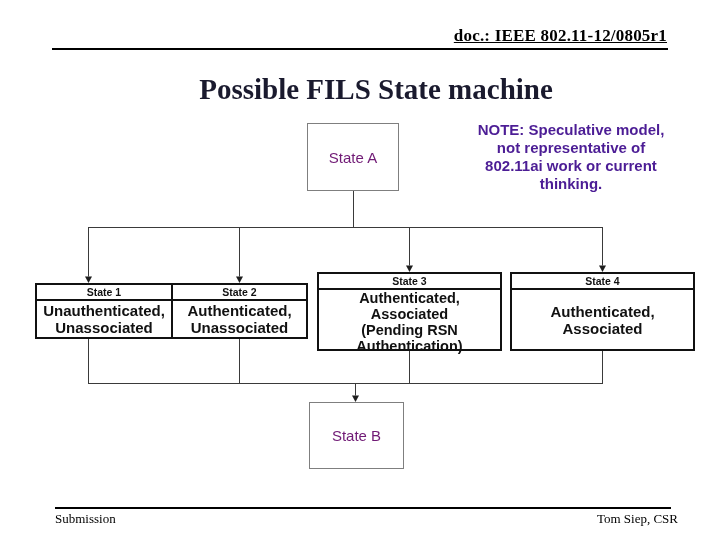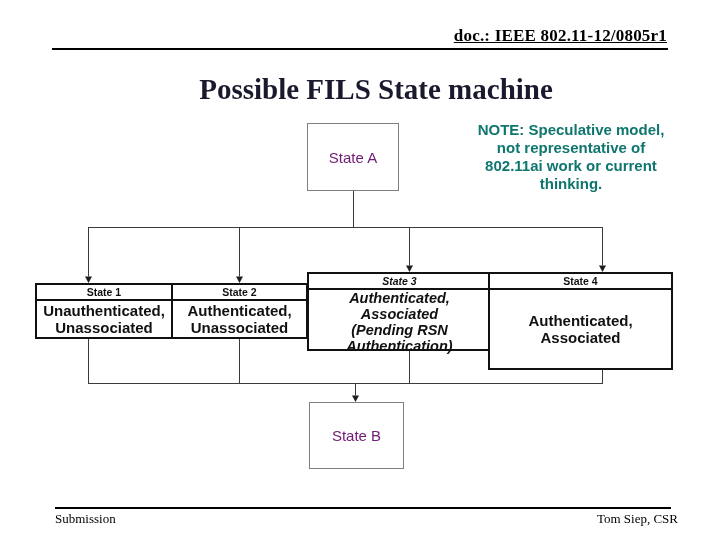--- a/index.html
+++ b/index.html
@@ -24,21 +24,21 @@
     position: absolute; top: 57px; left: 0; width: 100%;
     text-align: center;
     font-family: "Liberation Serif", serif; font-weight: bold; font-size: 29px;
     color: #1a1a2e; margin: 16px;
   }
 
   
   .note {
     position: absolute; left: 452px; top: 121px; width: 238px;
     text-align: center; font-weight: bold; font-size: 15px; line-height: 18px;
-    color: #0f766e; white-space: pre-line;
+    color: #4c1d95; white-space: pre-line;
   }
 
   
   .connectors { position: absolute; left: 0; top: 0; z-index: 0; }
 
   
   .simple-box {
     position: absolute; z-index: 1; box-sizing: border-box;
     border: 1px solid #7f7f7f; background: #fff;
     display: flex; align-items: center; justify-content: center;
@@ -56,22 +56,22 @@
   .state-box .hdr {
     font-size: 10.5px; font-weight: bold; line-height: 12px;
     border-bottom: 2px solid #111; padding: 1px 0;
   }
   .state-box .body {
     flex: 1; display: flex; align-items: center; justify-content: center;
     font-weight: bold; font-size: 15px; line-height: 17px; white-space: pre-line;
   }
   .box1 { left: 35px;  top: 283px; width: 138px; height: 56px; }
   .box2 { left: 171px; top: 283px; width: 137px; height: 56px; }
-  .box3 { left: 307px; top: 272px; width: 185px; height: 79px; font-style: italic; }
-  .box4 { left: 488px; top: 272px; width: 185px; height: 98px; }
+  .box3 { left: 317px; top: 272px; width: 185px; height: 79px; }
+  .box4 { left: 510px; top: 272px; width: 185px; height: 79px; }
   .box3 .body { font-size: 14.5px; line-height: 16px; }
 
   
   .footer-rule { position: absolute; left: 55px; top: 507px; width: 616px; height: 2px; background: #000; }
   .footer-left, .footer-right {
     position: absolute; top: 511px;
     font-family: "Liberation Serif", serif; font-size: 13px; color: #000;
   }
   .footer-left { left: 55px; }
   .footer-right { right: 42px; }

